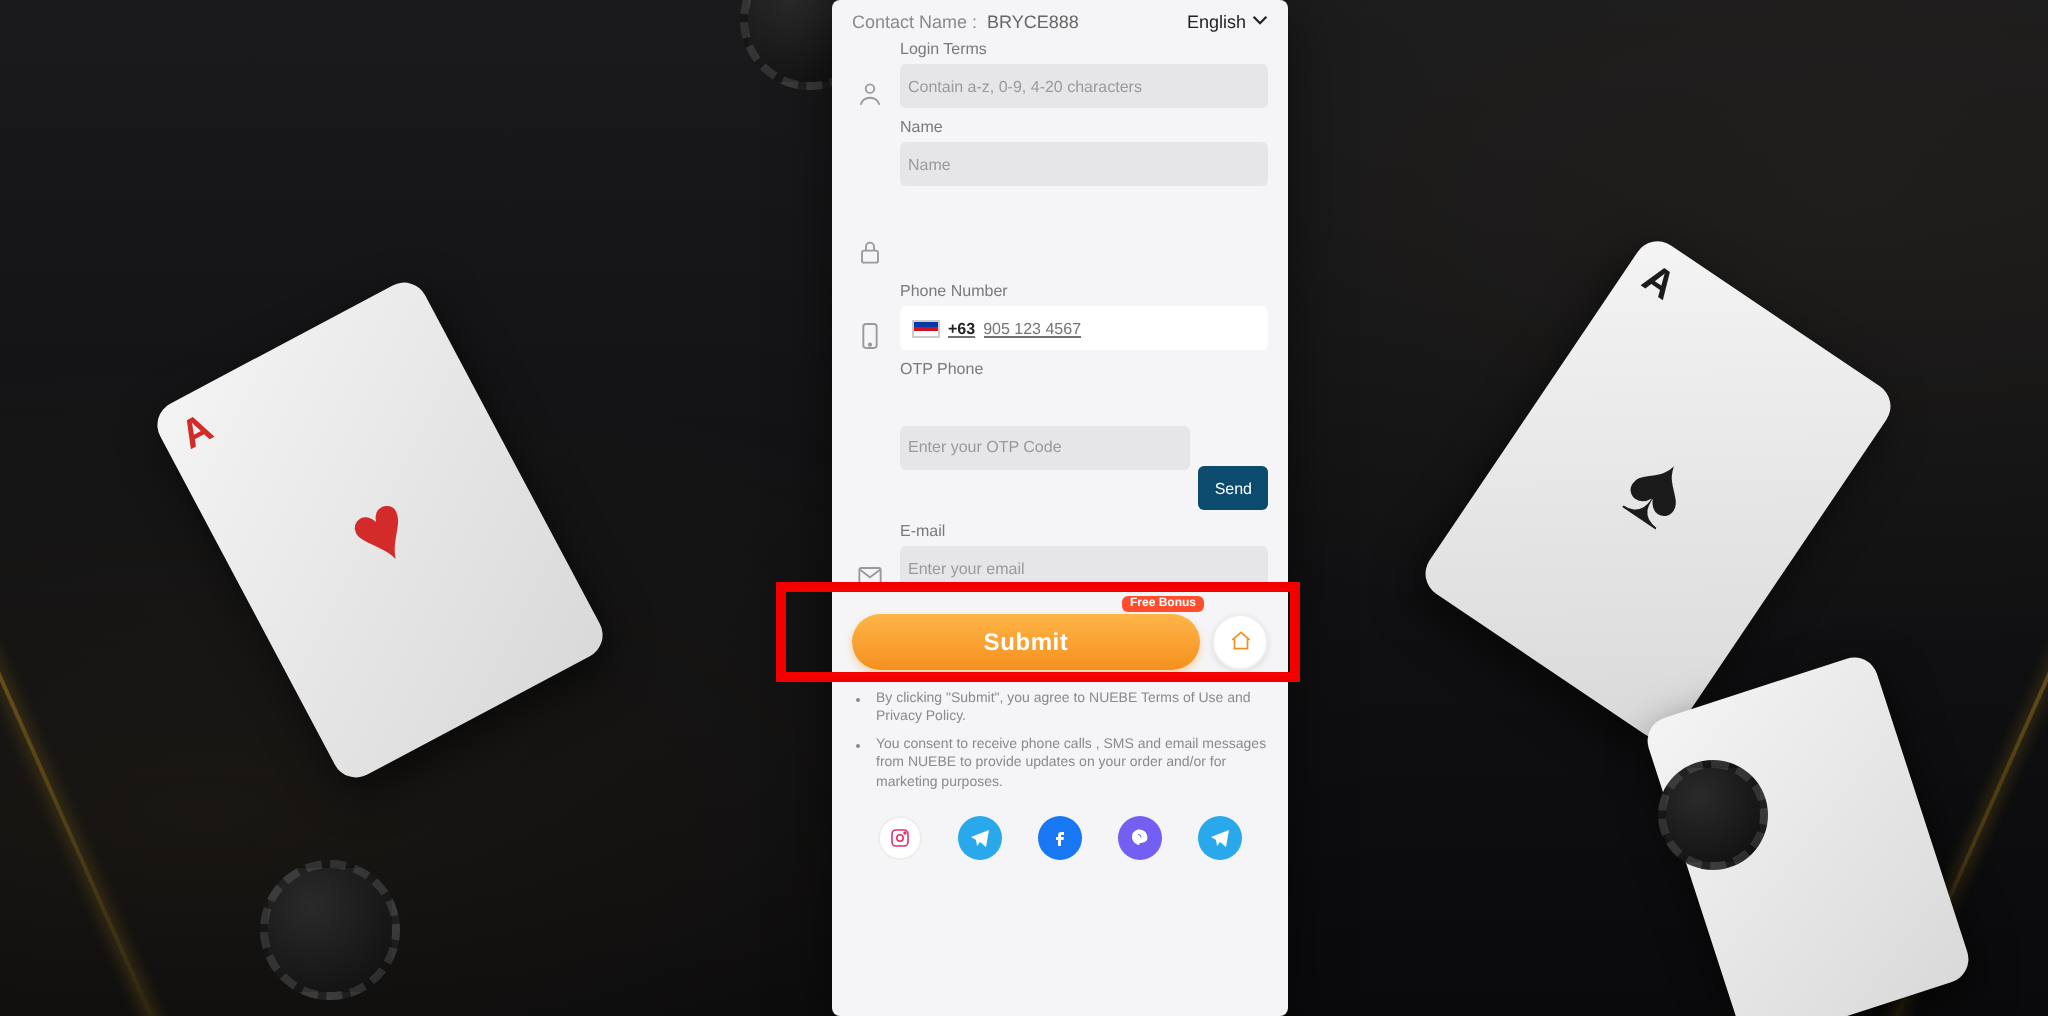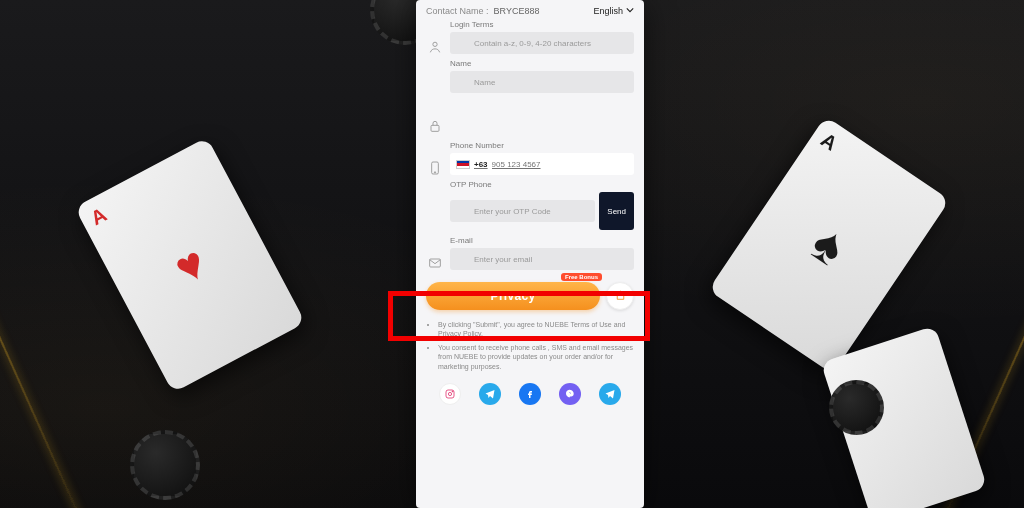--- a/index.html
+++ b/index.html
@@ -68,38 +68,38 @@
   .icon-col {
     width:18px; height:18px; flex-shrink:0; margin-top:18px;
     display:flex; align-items:center; justify-content:center;
     color:#9a9a9a;
   }
   .icon-col svg { width:16px; height:16px; stroke:#9a9a9a; fill:none; stroke-width:1.4; }
   .col { flex:1; }
   .label { font-size:8px; color:#7a7a7a; margin-bottom:3px; display:block; }
   .input {
     width:100%; height:22px; border:none; border-radius:3px;
-    background:#e6e6e8; padding:0 24px; font-size:8px; color:#555;
+    background:#e6e6e8; padding:0 4px; font-size:8px; color:#555;
     outline:none;
   }
   .input::placeholder { color:#9a9a9a; }
   .input-wrap { position:relative; }
   .input-wrap .chev { position:absolute; right:6px; top:50%; transform:translateY(-50%); color:#888; pointer-events:none; }
   .input-wrap .chev svg { width:9px; height:9px; }
 
   .phone-row { display:flex; align-items:center; gap:4px; background:#fff; border-radius:3px; height:22px; padding:0 6px;text-decoration:underline; }
   .flag { width:14px; height:9px; background:linear-gradient(to bottom,#0038a8 0 33%,#ce1126 33% 66%,#fff 66%); border:1px solid #ccc; display:inline-block; }
   .cc { font-size:8px; color:#222; font-weight:600; }
   .phone-row input { flex:1; border:none; outline:none; font-size:8px; color:#666; background:transparent; }
 
   .otp-row { display:flex; gap:4px; align-items:center; }
   .otp-row .input { flex:1; }
   .send-btn {
-    background:#0f172a; color:#fff; border:none; border-radius:3px;
-    font-size:8px; height:38px; padding:0 8px; cursor:pointer;
+    background:#0c4a6e; color:#fff; border:none; border-radius:3px;
+    font-size:8px; height:22px; padding:0 8px; cursor:pointer;margin-top:41px;
   }
 
   .submit-row { display:flex; gap:6px; align-items:center; margin-top:10px; position:relative; }
   .submit-btn {
     flex:1; height:28px; border:none; border-radius:14px;
     background:linear-gradient(180deg,#ffb548,#f5901e);
     color:#fff; font-size:12px; font-weight:600; letter-spacing:.3px;
     cursor:pointer; box-shadow:0 2px 4px rgba(245,144,30,.35);
     position:relative;
   }
@@ -240,21 +240,21 @@
         <div class="col">
           <span class="label">E-mail</span>
           <input class="input" placeholder="Enter your email" style="">
         </div>
       </div>
     </div>
 
     <div class="submit-row">
       <div style="flex:1; position:relative;">
         <span class="free-tag">Free Bonus</span>
-        <button class="submit-btn" style="width:100%">Privacy</button>
+        <button class="submit-btn" style="width:100%">Submit</button>
       </div>
       <div class="home-btn">
         <span><svg viewBox="0 0 24 24">
               <path d="M4 11l8-7 8 7"></path>
               <path d="M6 10v9h12v-9"></path>
             </svg></span>
       </div>
     </div>
 
     <ul class="terms">

